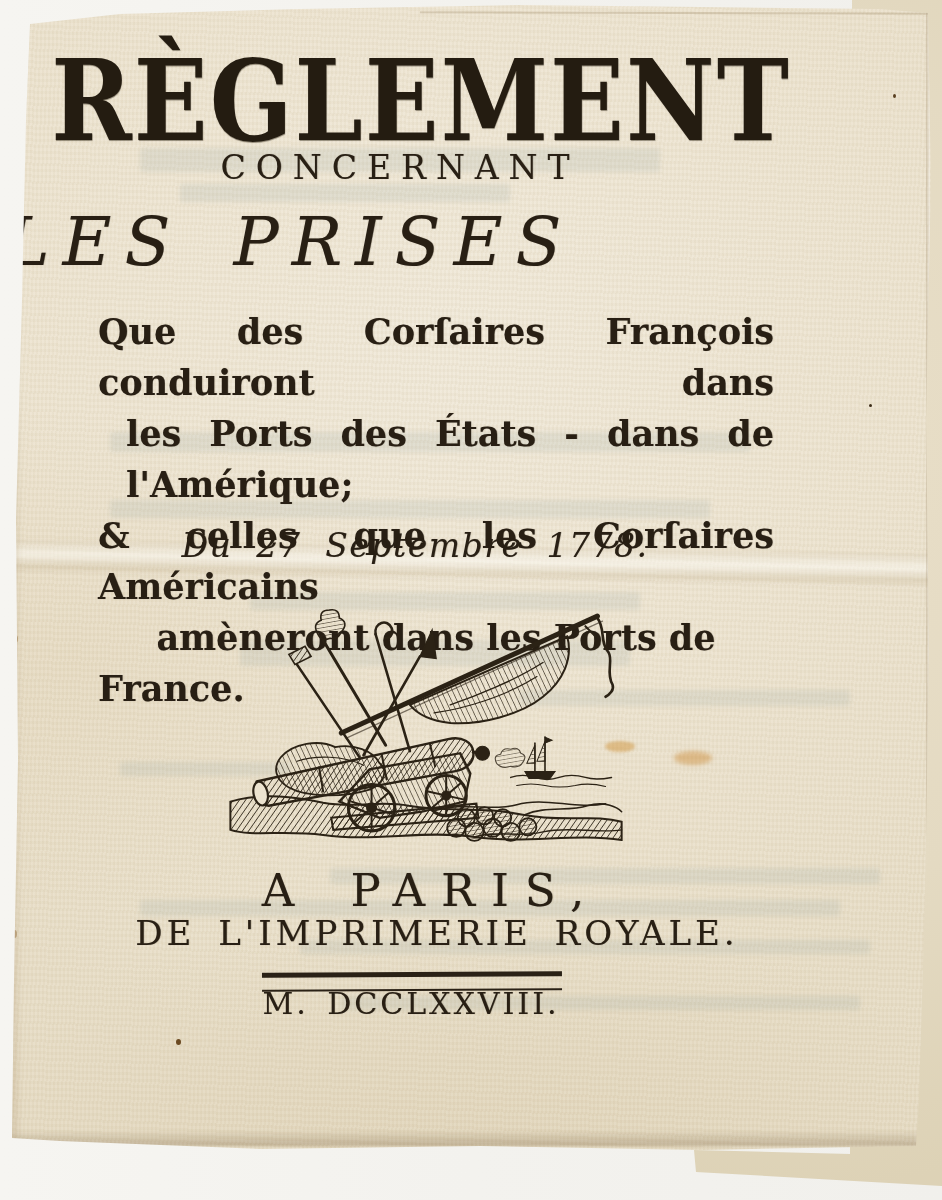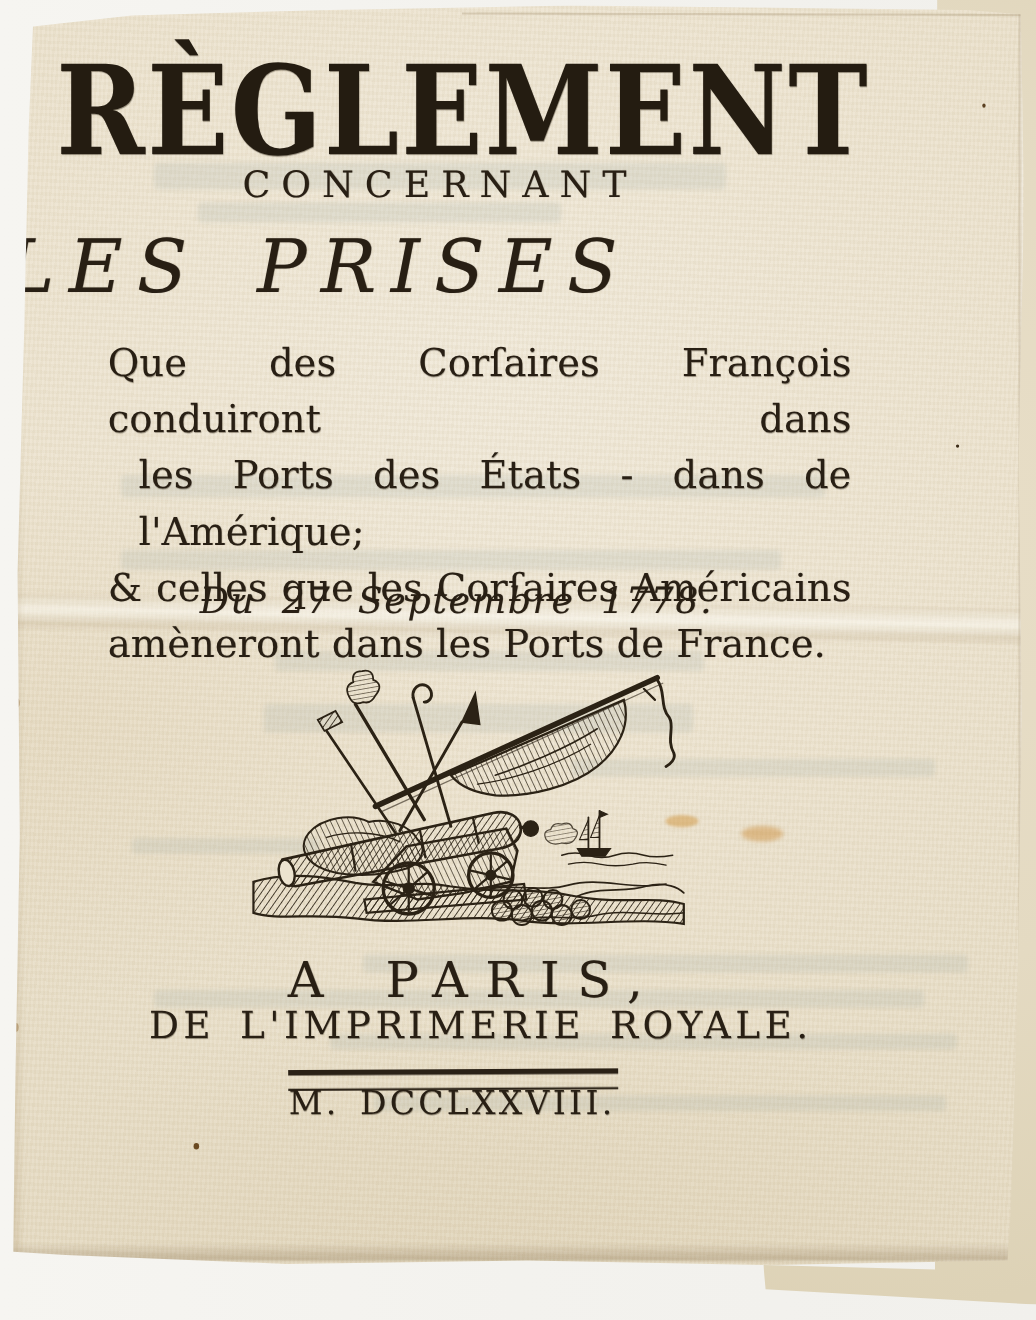--- a/index.html
+++ b/index.html
@@ -61,21 +61,21 @@
   .tx{position:absolute;color:#281f14;text-shadow:.4px .4px .7px rgba(40,30,15,.45);white-space:nowrap;}
   .title{left:-14px;top:45px;width:870px;text-align:center;
     font-size:97px;font-weight:bold;letter-spacing:2px;line-height:1;
     transform:scaleY(1.16);transform-origin:top;color:#241c11;}
   .concernant{left:-35px;top:151px;width:870px;text-align:center;
     font-size:33px;letter-spacing:10px;line-height:1;}
   .prises{left:5px;top:209px;width:870px;
     font-style:italic;font-size:67px;letter-spacing:13px;word-spacing:16px;line-height:1;}
   .para{position:absolute;left:98px;top:306px;width:676px;color:#281f14;
     font-size:35px;line-height:51px;text-shadow:.4px .4px .7px rgba(40,30,15,.4);}
-  .para .pline{text-align:justify;text-align-last:justify;white-space:normal;}
+  .para .pline{text-align:justify;text-align-last:justify;white-space:normal;font-weight:bold;}
   .para .pline.indent{padding-left:28px;}
   .para .pline.last{text-align:center;text-align-last:left;}
   .dateline{left:-20px;top:529px;width:870px;text-align:center;
     font-style:italic;font-size:33px;letter-spacing:1.5px;word-spacing:12px;line-height:1;}
   .paris{left:-4px;top:868px;width:870px;text-align:center;
     font-size:45px;letter-spacing:16px;word-spacing:10px;line-height:1;}
   .imprimerie{left:2px;top:916px;width:870px;text-align:center;
     font-size:34px;letter-spacing:4px;word-spacing:8px;line-height:1;}
   .double-rule{position:absolute;left:262px;top:972px;width:300px;height:12px;
     border-top:5px solid #2a2116;border-bottom:2px solid #2a2116;

